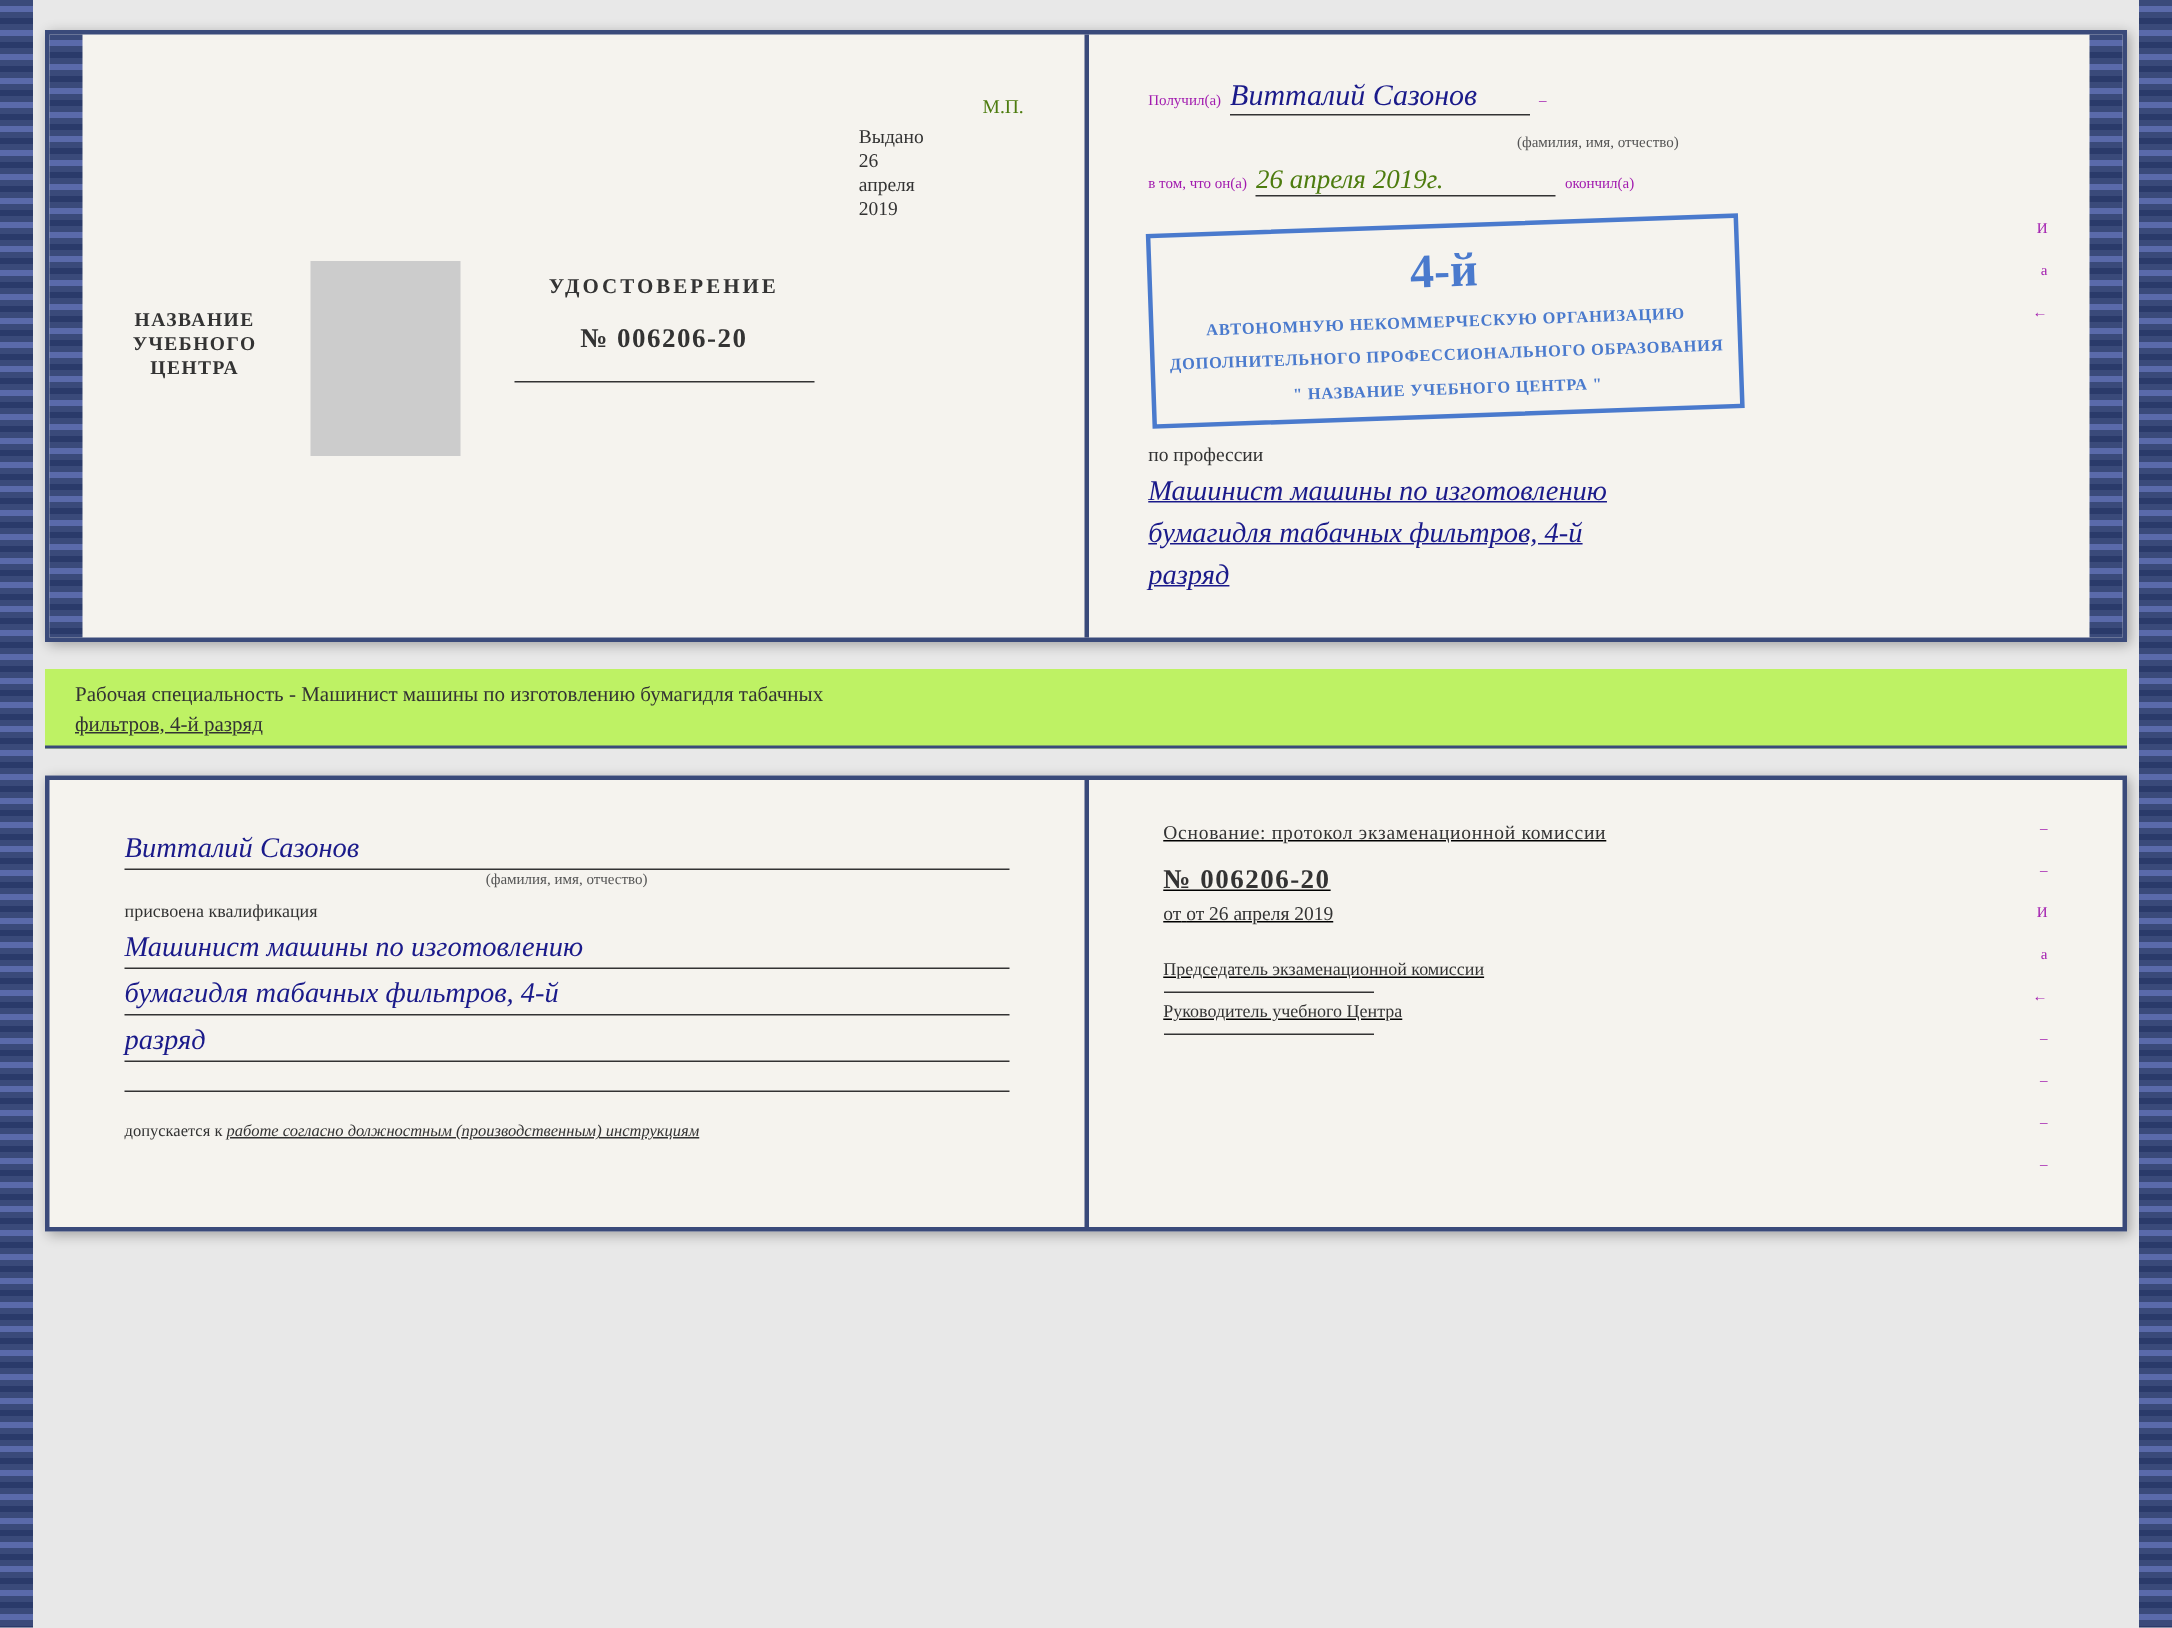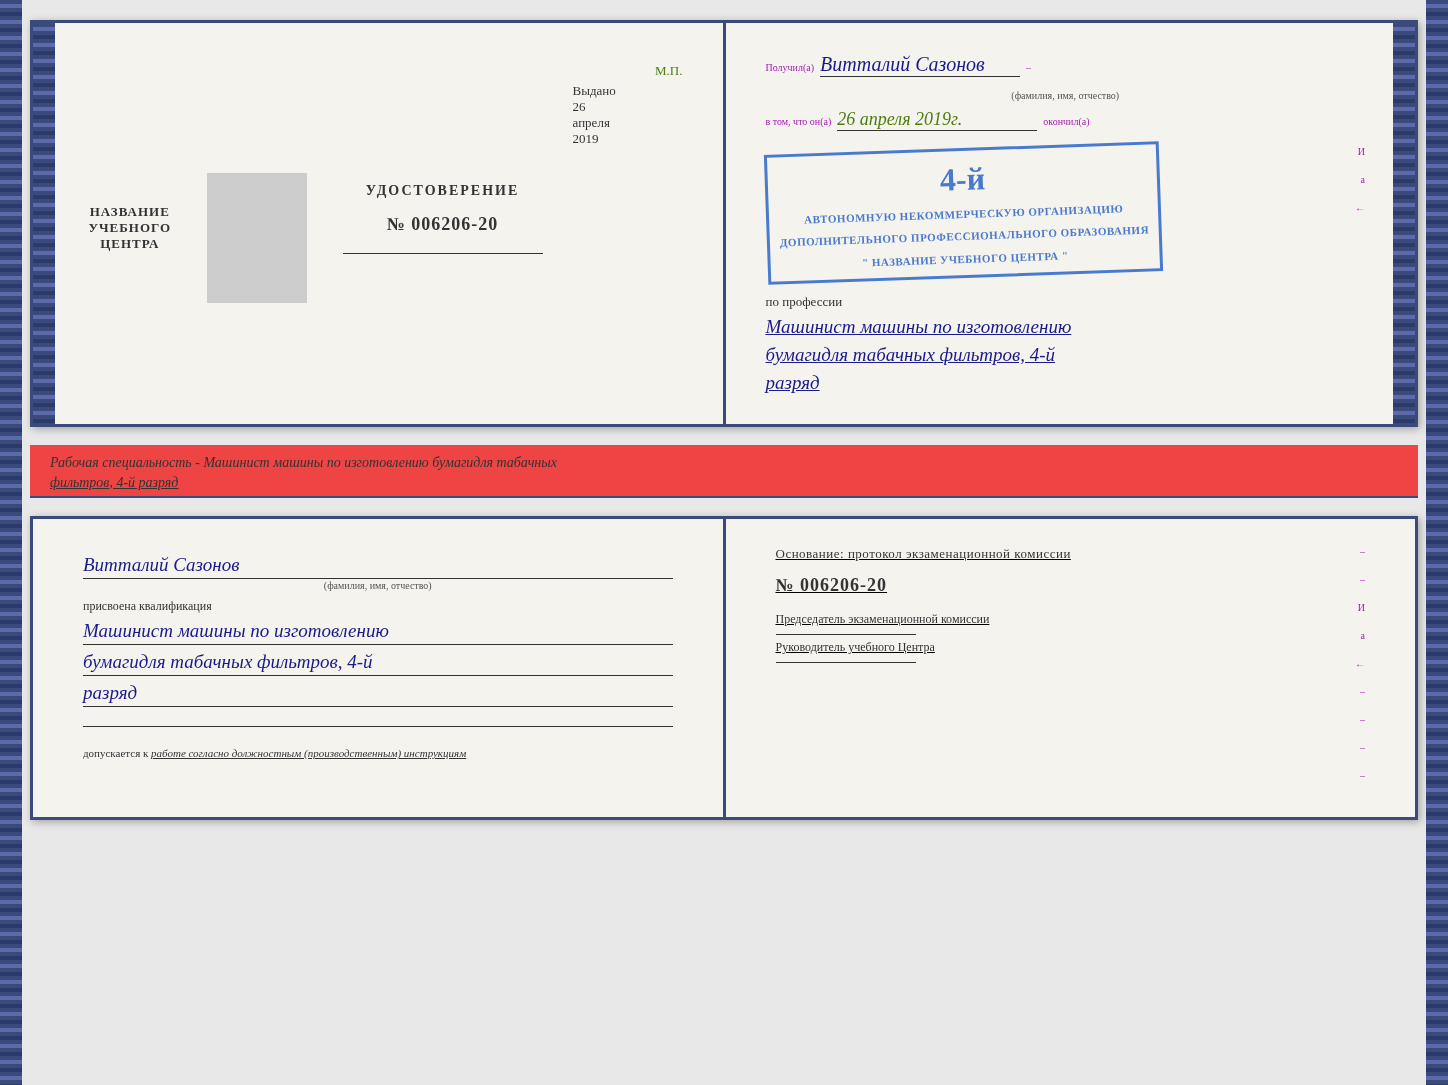--- a/index.html
+++ b/index.html
@@ -142,24 +142,23 @@
 
     .underline-field {
       border-bottom: 1px solid #333;
       display: inline-block;
       min-width: 200px;
     }
 
     
     .description-bar {
       width: 100%;
-      background: #ef4444;
+      background: #bef264;
       border-bottom: 2px solid #3a4a7a;
       padding: 8px 20px 4px 20px;
-      font-style: italic;
     }
 
     .desc-text {
       font-size: 14px;
       color: #333;
       line-height: 1.4;
     }
 
     .desc-underlined {
       text-decoration: underline;
@@ -432,20 +431,24 @@
       <span class="dopusk-italic">работе согласно должностным (производственным) инструкциям</span>
     </div>
   </div>
 
   <div class="bottom-right">
     <div style="display:flex; justify-content:space-between; align-items:flex-start;">
       <div style="flex:1;text-decoration:underline;">
         <div class="right-osnov">Основание: протокол экзаменационной  комиссии</div>
 
         <span class="right-number-big">№ 006206-20</span>
+        <div class="right-date">
+          <span>от</span>
+          <span>от 26 апреля 2019</span>
+        </div>
 
         <div class="right-role">
           <span>Председатель экзаменационной комиссии</span>
           <span class="signature-line"></span>
         </div>
 
         <div class="right-role" style="margin-top:3px;">
           <span>Руководитель учебного Центра</span>
           <span class="signature-line"></span>
         </div>

